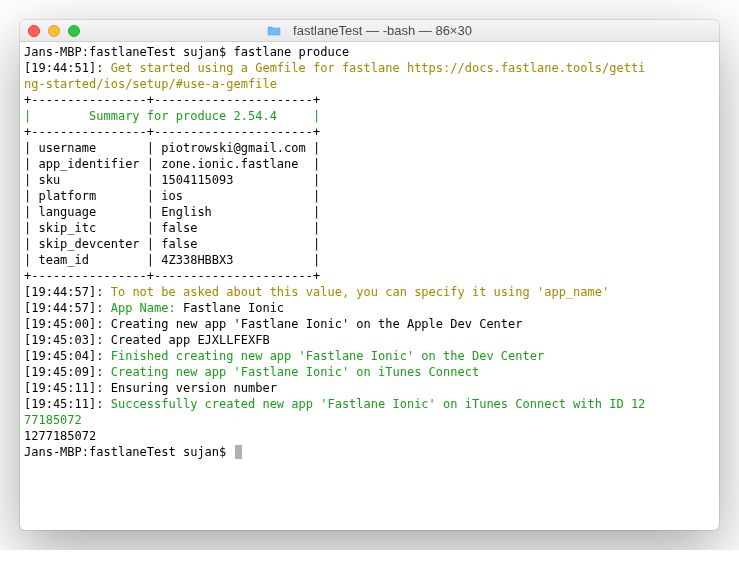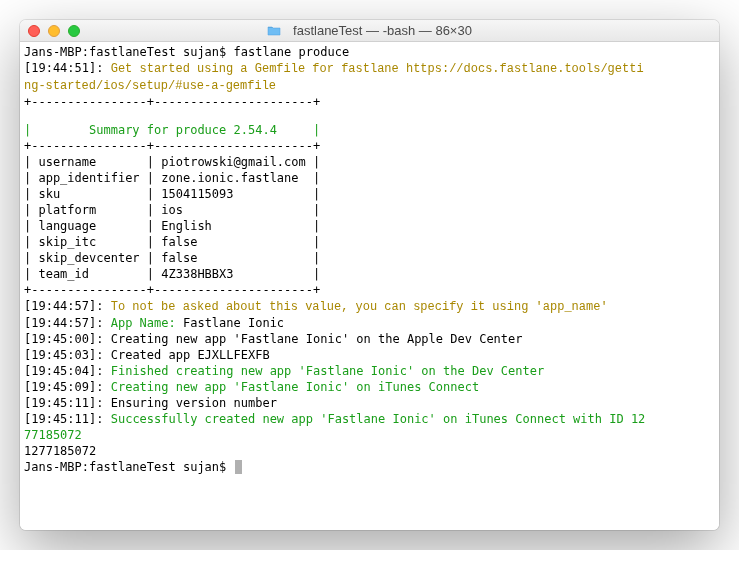--- a/index.html
+++ b/index.html
@@ -59,22 +59,22 @@
     .terminal {
       background: #fff;
       padding: 2px 3px 8px 4px;
       font-size: 12px;
       line-height: 16px;
       color: #000;
       min-height: 488px;
       white-space: pre;
       font-family: Menlo, Monaco, monospace;
     }
-    .yellow-txt { color: #a88700; font-family: Liberation Mono, monospace; }
-    .green-txt { color: #1a9e1a; margin-top: 12px; }
+    .yellow-txt { color: #a88700; }
+    .green-txt { color: #1a9e1a; }
     .cursor {
       display: inline-block;
       width: 7px;
       height: 14px;
       background: #b0b0b0;
       vertical-align: text-bottom;
       margin-left: 1px;
     }
     .row { display: block; }
   </style>

